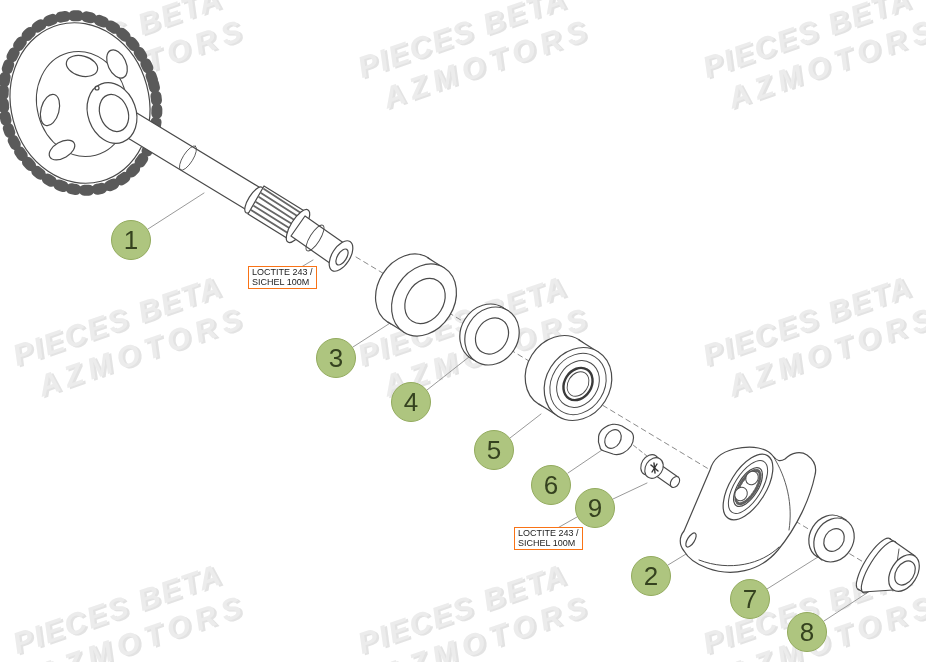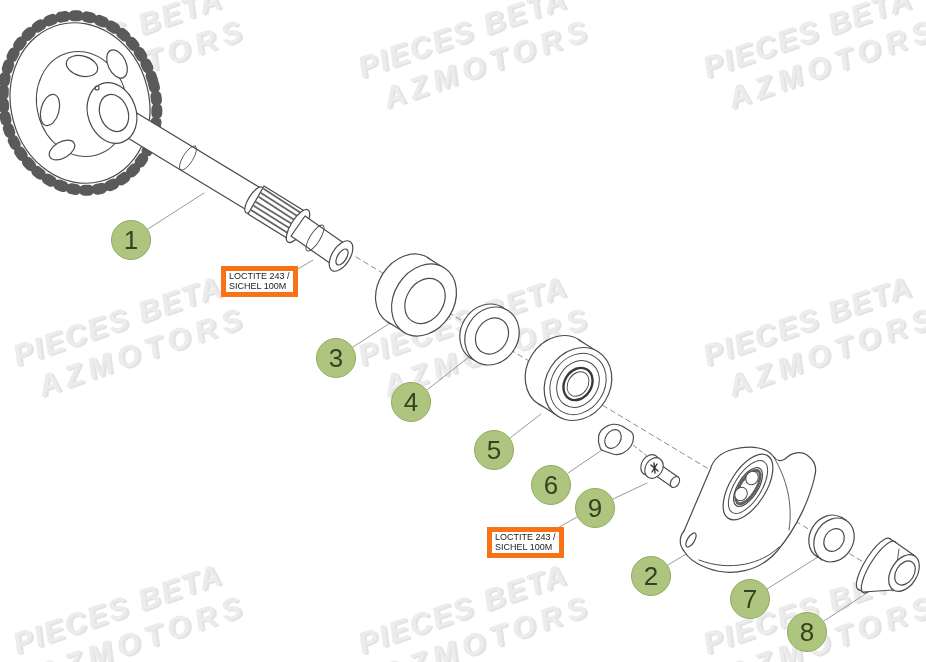--- a/index.html
+++ b/index.html
@@ -22,23 +22,23 @@
   #drawing{position:absolute;left:0;top:0;z-index:1;}
   
   .callout{
     position:absolute;width:40px;height:40px;border-radius:50%;
     background:#aec57f;border:1px solid #93ab5e;box-sizing:border-box;
     display:flex;align-items:center;justify-content:center;
     font-size:26px;line-height:1;color:#35421f;z-index:2;cursor:pointer;
   }
   
   .note{
-    position:absolute;border:5px solid #f97316;background:#fff;
+    position:absolute;border:1px solid #f97316;background:#fff;
     padding:1px 3px;font-size:9px;line-height:9.5px;color:#1c1c1c;
-    z-index:2;white-space:nowrap;
+    z-index:2;white-space:nowrap;margin-left:27px;
   }
 </style>
 </head>
 <body>
 
 <div id="stage">
 
   <div class="wm" style="left:20px;top:12px">
       <span class="l1">PIECES BETA</span>
       <span class="l2">AZMOTORS</span>

